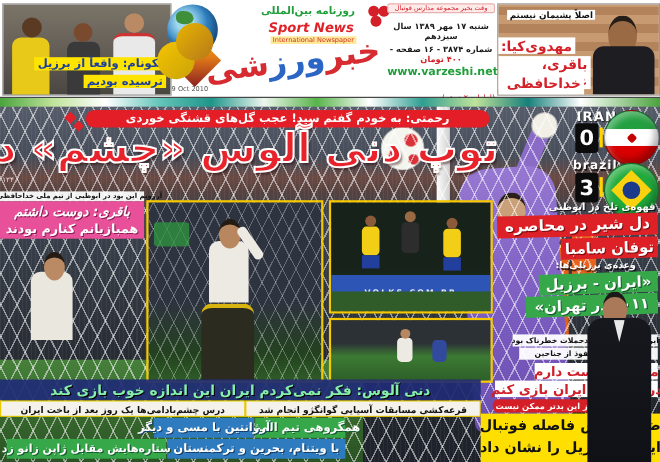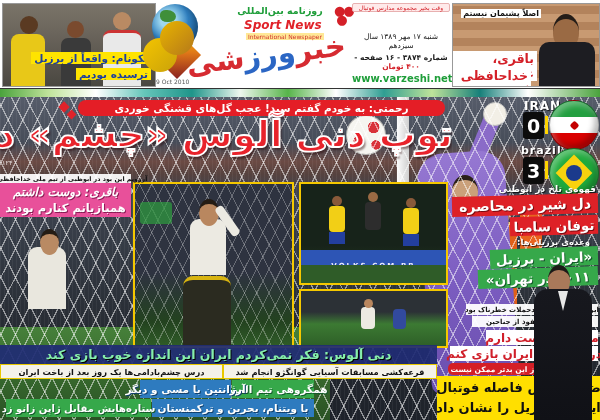--- a/index.html
+++ b/index.html
@@ -62,33 +62,34 @@
     <div class="abs" style="left:246px;top:33px;background:#ffe896;color:#d03028;font-size:6px;padding:0 2px;">International Newspaper</div>
 
     <div class="abs rtl nowrap" style="left:216px;top:36px;width:130px;font-size:29px;font-weight:bold;transform:rotate(-7deg);text-align:center;">
       <span style="color:#d62b31;">خبر</span><span style="color:#2b66c4;">ورز</span><span style="color:#d62b31;">شی</span>
     </div>
 
     <div class="abs" style="left:334px;top:6px;color:#d42028;font-size:13px;line-height:9px;letter-spacing:-2px;">●●<br>&nbsp;●</div>
 
     <div class="abs rtl" style="left:352px;top:3px;width:98px;text-align:center;">
       <div style="color:#d42028;font-size:6px;background:#ffeaea;border:1px solid #e8b0b0;border-radius:2px;padding:0 1px;">وقت بخیر مجموعه مدارس فوتبال</div>
-      <div style="color:#1a1a1a;font-size:7.5px;font-weight:normal;margin-top:20px;">شنبه ۱۷ مهر ۱۳۸۹ سال سیزدهم</div>
+      <div style="color:#1a1a1a;font-size:7.5px;font-weight:bold;margin-top:7px;">شنبه ۱۷ مهر ۱۳۸۹ سال سیزدهم</div>
       <div style="color:#1a1a1a;font-size:7.5px;font-weight:bold;margin-top:3px;text-align:center;">
         <span>شماره ۳۸۷۴ - ۱۶ صفحه - </span><span style="color:#d42028;">۴۰۰ تومان</span>
       </div>
       <div style="direction:ltr;color:#1f9e3a;font-size:10px;font-weight:bold;margin-top:2px;">www.varzeshi.net</div>
       <div style="color:#d42028;font-size:7px;margin-top:14px;text-align:right;">(امارات ۲ درهم)</div>
     </div>
 
     <div class="abs" style="left:452px;top:3px;width:146px;height:82px;border:1px solid #999;overflow:hidden;
                 background:repeating-linear-gradient(0deg,#c89a72 0 8px,#b3835c 8px 16px);">
       <div class="abs" style="left:100px;top:10px;width:26px;height:30px;background:#9a6a44;border-radius:50% 50% 45% 45%;border-top:5px solid #241d18;"></div>
       <div class="abs" style="left:86px;top:38px;width:56px;height:44px;background:#1d1d22;border-radius:10px 10px 0 0;"></div>
       <div class="abs rtl" style="right:58px;top:5px;background:#fff;color:#111;font-size:8px;font-weight:bold;padding:0 2px;">اصلاً پشیمان نیستم</div>
+      <div class="abs rtl" style="right:76px;top:30px;background:#fff;color:#d42028;font-size:12.5px;font-weight:bold;padding:0 3px;">مهدوی‌کیا:</div>
       <div class="abs rtl" style="right:62px;top:47px;background:#fff;color:#d42028;font-size:12.5px;font-weight:bold;padding:0 3px;">باقری، غریبانه</div>
       <div class="abs rtl" style="right:68px;top:64px;background:#fff;color:#d42028;font-size:12.5px;font-weight:bold;padding:0 3px;">خداحافظی کرد</div>
     </div>
   </div>
 
   <div class="abs" style="left:0;top:88px;width:600px;height:9px;border-top:1px solid #333;
               background:linear-gradient(90deg,#4aa33c 0%,#bfe39a 8%,#ffffff 16%,#66c6ba 24%,#1f958a 32%,#eef7ee 40%,#57b44a 48%,#ffffff 56%,#2f9e92 64%,#bfe39a 72%,#17807a 80%,#ffffff 88%,#4aa33c 100%);"></div>
 
   <div class="abs main-bg" style="left:0;top:97px;width:600px;height:323px;">
 
@@ -165,21 +166,21 @@
       <div class="abs flag" style="left:33px;top:50px;width:48px;height:48px;background:#1faa3c;">
         <div class="abs" style="left:11px;top:11px;width:26px;height:26px;background:#f8d20e;transform:rotate(45deg);"></div>
         <div class="abs" style="left:16px;top:16px;width:16px;height:16px;background:#1b3a8c;border-radius:50%;"></div>
       </div>
     </div>
 
     <div class="abs rtl wtxt" style="right:4px;top:87px;font-size:9px;">قهوه‌ی تلخ در ابوظبی</div>
     <div class="abs chunk rtl" style="left:452px;top:98px;width:146px;height:20px;background:#de2127;color:#fff;font-weight:bold;font-size:14px;transform:rotate(-1.5deg);text-shadow:1px 1px 0 #7a0c10;">دل شیر در محاصره</div>
     <div class="abs chunk rtl" style="left:510px;top:119px;width:88px;height:19px;background:#de2127;color:#fff;font-weight:bold;font-size:13.5px;transform:rotate(-1.5deg);text-shadow:1px 1px 0 #7a0c10;">توفان سامبا</div>
 
-    <div class="abs rtl wtxt" style="right:10px;top:140px;font-size:8.5px;text-align:center;">وعده‌ی برزیلی‌ها:</div>
+    <div class="abs rtl wtxt" style="right:22px;top:140px;font-size:8.5px;text-align:center;">وعده‌ی برزیلی‌ها:</div>
     <div class="abs chunk rtl" style="left:490px;top:151px;width:108px;height:19px;background:#36a84a;color:#fff;font-weight:bold;font-size:13.5px;transform:rotate(-2deg);text-shadow:1px 1px 0 #14592a;">«ایران - برزیل</div>
     <div class="abs chunk rtl" style="left:478px;top:171px;width:120px;height:19px;background:#36a84a;color:#fff;font-weight:bold;font-size:13.5px;transform:rotate(-2deg);text-shadow:1px 1px 0 #14592a;">۲۰۱۱ در تهران»</div>
 
     <div class="abs chunk rtl" style="left:466px;top:207px;width:132px;height:11px;background:rgba(255,255,255,.95);color:#111;font-size:7px;font-weight:bold;">ایران فقط روی ضدحملات خطرناک بود</div>
     <div class="abs chunk rtl" style="left:472px;top:219px;width:126px;height:11px;background:rgba(255,255,255,.95);color:#111;font-size:7px;font-weight:bold;">شگرد برزیل: نفوذ از جناحین</div>
 
     <div class="abs chunk rtl" style="left:486px;top:233px;width:112px;height:15px;background:#fff;color:#d0202a;font-weight:bold;font-size:12px;">منزس: دوست دارم</div>
     <div class="abs chunk rtl" style="left:450px;top:249px;width:148px;height:15px;background:#fff;color:#d0202a;font-weight:bold;font-size:12px;">در تهران با ایران بازی کنم</div>
 
     <div class="abs chunk rtl" style="left:448px;top:266px;width:120px;height:12px;background:#d41f26;border-radius:5px;color:#fff;font-size:7.5px;font-weight:bold;">اتفاقی از این بدتر ممکن نیست</div>

